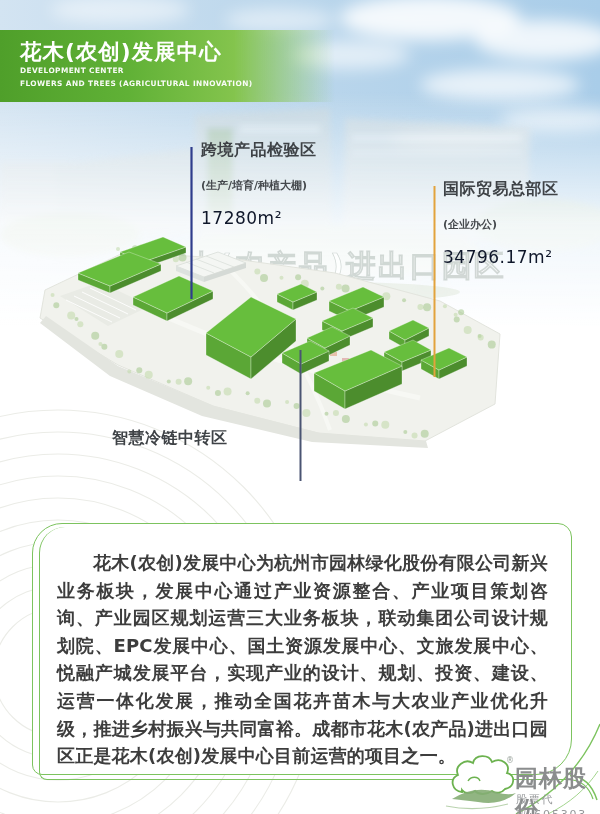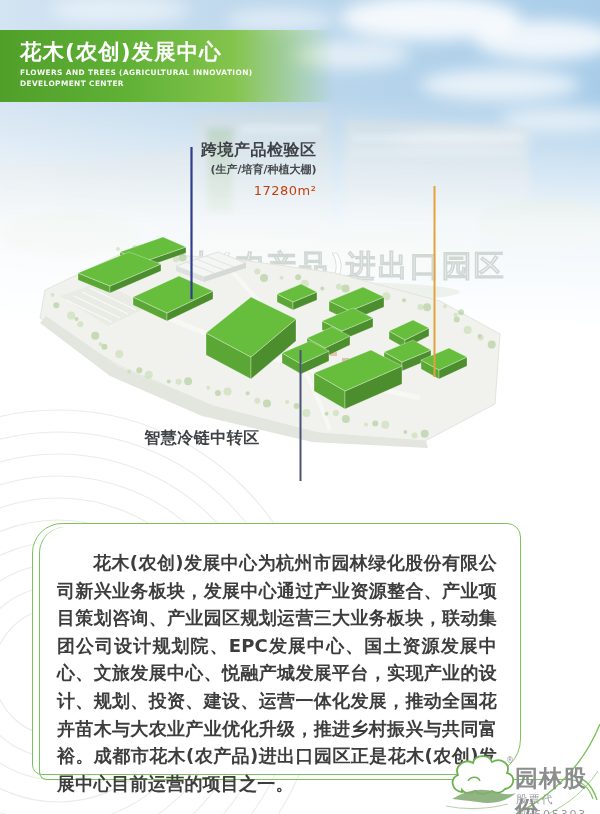--- a/index.html
+++ b/index.html
@@ -11,31 +11,31 @@
   
   .banner{position:absolute;left:0;top:30px;width:335px;height:72px;z-index:4;
     background:linear-gradient(90deg,#4f9f2a 0%,#60b136 38%,#84c44d 70%,rgba(150,205,100,0) 100%);
     padding:9px 0 8px 20px;box-sizing:border-box;color:#fff;}
   .banner h1{margin:0;font-size:21.5px;font-weight:bold;letter-spacing:1px;line-height:26px;}
   .banner .sub{margin-top:3px;font-size:7.4px;letter-spacing:.4px;line-height:9.5px;opacity:.95;font-weight:bold;}
 
   
   .zone{position:absolute;z-index:6;}
   .zone .zname{font-size:16px;font-weight:bold;color:#3e4246;letter-spacing:.5px;line-height:19px;}
-  .zone .zsub{font-size:11px;font-weight:bold;color:#45494d;margin-top:4px;line-height:13px;}
-  .zone .zarea{font-size:13px;color:#c2410c;margin-top:5px;letter-spacing:.5px;line-height:19px;}
-  .zone.right-align{text-align:center;}
+  .zone .zsub{font-size:11px;font-weight:bold;color:#45494d;margin-top:20px;line-height:13px;}
+  .zone .zarea{font-size:17px;color:#0f172a;margin-top:17px;letter-spacing:.5px;line-height:19px;}
+  .zone.right-align{text-align:left;}
 
   
   .desc-underlay{position:absolute;left:32px;top:523px;width:540px;height:252px;background:#fff;
     border-radius:30px 14px 36px 10px;z-index:2;}
   .desc-echo{position:absolute;left:39px;top:527px;width:533px;height:252px;z-index:3;
     border-left:1.3px solid var(--frame-green);border-bottom:1.3px solid var(--frame-green);
     border-top-left-radius:26px;border-bottom-left-radius:8px;}
-  .desc-box{position:absolute;left:32px;top:523px;width:489px;height:252px;z-index:3;
+  .desc-box{position:absolute;left:32px;top:523px;width:540px;height:252px;z-index:3;
     border:1.6px solid var(--frame-green);border-radius:30px 14px 36px 10px;box-sizing:border-box;}
   .desc-box p{margin:0;padding:25px 23px 0 24px;font-size:18px;line-height:27.6px;font-weight:bold;
     color:#3d3d3d;text-align:justify;text-indent:2em;letter-spacing:.2px;}
 
   
   .company{position:absolute;left:515px;top:763px;z-index:8;font-size:23px;font-weight:bold;
     color:#8b8d8e;letter-spacing:1px;}
   .stock{position:absolute;left:516px;top:792px;z-index:8;font-size:11px;color:#96989a;letter-spacing:1.8px;}
   .rmark{position:absolute;left:506px;top:756px;z-index:8;font-size:8px;color:#9aa39c;}
 </style>
@@ -244,34 +244,39 @@
           <polygon points="282,353 310,341 329,351 301,364" fill="#67be3d" stroke="rgba(255,255,255,.5)" stroke-width=".6"></polygon>
           <polygon points="314,373 345,391 345,409 314,391" fill="#5ba736" stroke="rgba(255,255,255,.5)" stroke-width=".6"></polygon>
           <polygon points="345,391 402,366 402,384 345,409" fill="#4c8d2d" stroke="rgba(255,255,255,.5)" stroke-width=".6"></polygon>
           <polygon points="314,373 371,350 402,366 345,391" fill="#67be3d" stroke="rgba(255,255,255,.5)" stroke-width=".6"></polygon>
         </g>
     </g>
   </svg>
 
   <div class="banner">
     <h1>花木(农创)发展中心</h1>
+    <div class="sub" style="margin-top:1px">DEVELOPMENT CENTER</div>
     <div class="sub">FLOWERS AND TREES (AGRICULTURAL INNOVATION)</div>
-    <div class="sub" style="margin-top:1px">DEVELOPMENT CENTER</div>
   </div>
 
   <div class="desc-underlay"></div>
   <div class="desc-echo"></div>
   <div class="desc-box">
     <p>花木(农创)发展中心为杭州市园林绿化股份有限公司新兴业务板块，发展中心通过产业资源整合、产业项目策划咨询、产业园区规划运营三大业务板块，联动集团公司设计规划院、EPC发展中心、国土资源发展中心、文旅发展中心、悦融产城发展平台，实现产业的设计、规划、投资、建设、运营一体化发展，推动全国花卉苗木与大农业产业优化升级，推进乡村振兴与共同富裕。成都市花木(农产品)进出口园区正是花木(农创)发展中心目前运营的项目之一。</p>
   </div>
 
-  <div class="zone" style="left:201px;top:140px;text-align:right;">
+  <div class="zone" style="left:201px;top:140px;">
     <div class="zname">跨境产品检验区</div>
     <div class="zsub">(生产/培育/种植大棚)</div>
     <div class="zarea">17280m²</div>
+  </div>
+  <div class="zone" style="left:443px;top:179px;">
+    <div class="zname">国际贸易总部区</div>
+    <div class="zsub">(企业办公)</div>
+    <div class="zarea">34796.17m²</div>
   </div>
   <div class="zone right-align" style="left:112px;top:428px;width:180px;">
     <div class="zname">智慧冷链中转区</div>
   </div>
 
   <svg class="layer" style="z-index:5" viewBox="0 0 600 814">
     <line x1="191.5" y1="147" x2="191.5" y2="299" stroke-width="2.2" stroke="#2f3d8c"></line>
     <line x1="434.5" y1="186" x2="434.5" y2="377" stroke-width="2" stroke="#e2a33c"></line>
     <line x1="300.5" y1="350" x2="300.5" y2="481" stroke-width="2" stroke="#4a5472"></line>
 

